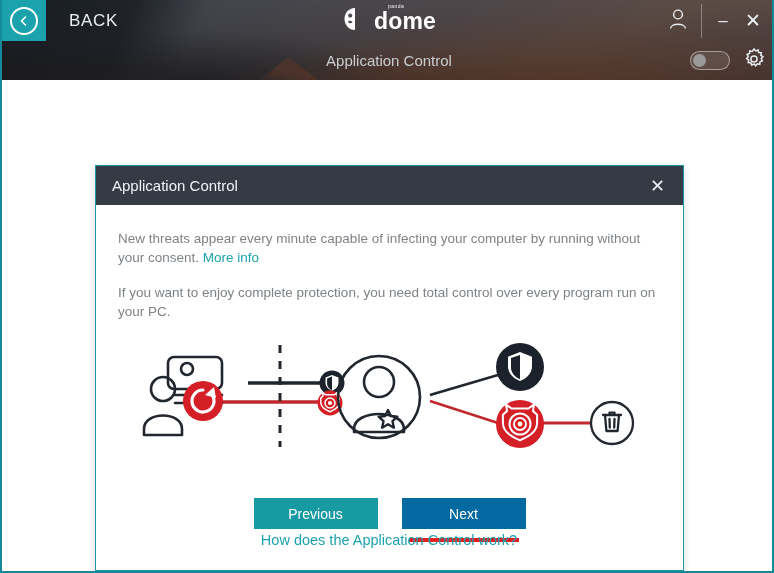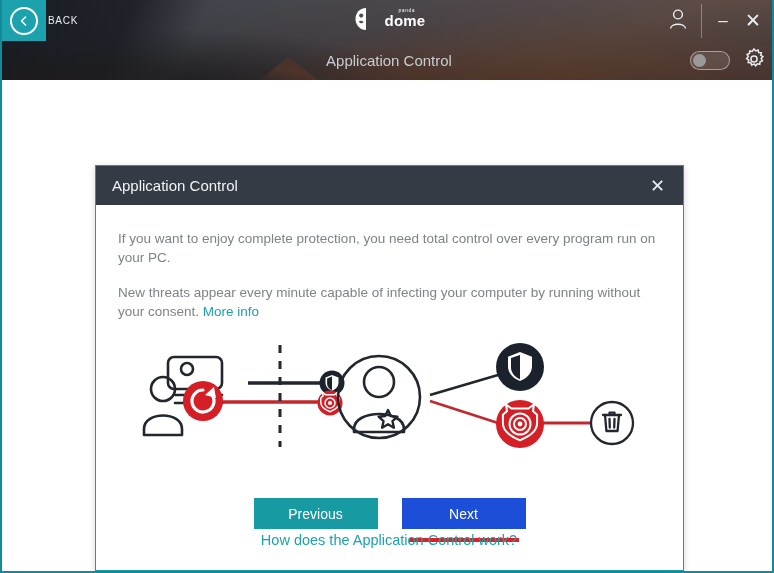--- a/index.html
+++ b/index.html
@@ -54,35 +54,35 @@
     width: 44px; height: 41px;
     background: #1ba2ad;
     display: flex; align-items: center; justify-content: center;
     cursor: pointer; flex: 0 0 auto;
   }
   .back-circle {
     width: 28px; height: 28px; border: 2px solid #ffffff; border-radius: 50%;
     display: flex; align-items: center; justify-content: center;
   }
   .back-label {
-    margin-left: 2px; color: #e9eef2; font-size: 10px; letter-spacing: .7px;
+    margin-left: 23px; color: #e9eef2; font-size: 17px; letter-spacing: .7px;
   }
   .brand {
     position: absolute; left: 0; right: 0; top: 6px;
     display: flex; align-items: center; justify-content: center;
     pointer-events: none;
   }
   .brand-mark { margin-right: 6px; }
   .brand-textwrap { position: relative; }
   .brand-sup {
     position: absolute; top: -5px; left: 14px;
     font-size: 5px; color: #ffffff; letter-spacing: .5px; opacity: .95;
   }
   .brand-name {
-    font-size: 15px; color: #ffffff; font-weight: bold; letter-spacing: .2px;
+    font-size: 23px; color: #ffffff; font-weight: bold; letter-spacing: .2px;
   }
   .win-controls {
     position: absolute; right: 0; top: 0; height: 41px;
     display: flex; align-items: center;
   }
   .account-btn {
     width: 46px; height: 41px; display: flex; align-items: center; justify-content: center;
     cursor: pointer;
   }
   .win-divider { width: 1px; height: 34px; background: rgba(255,255,255,.34); }
@@ -161,21 +161,21 @@
     display: flex; justify-content: center; align-items: flex-start; gap: 24px; margin-top: 40px;
   }
   .btn {
     width: 124px; height: 31px; border: none; cursor: pointer;
     color: #ffffff; font-size: 14px;
     font-family: "Liberation Sans", sans-serif;
     display: flex; align-items: center; justify-content: center;
   }
   .btn-prev { background: #179aa1; }
   .btn-next-wrap { display: flex; flex-direction: column; align-items: center; }
-  .btn-next { background: #1d4ed8; }
+  .btn-next { background: #0369a1; }
   .btn-underline { width: 110px; height: 4px; background: #e01f22; margin-top: 9px; }
 
   
   .bottom-link {
     position: absolute; left: 0; right: 0; top: 452px;
     text-align: center; color: #1ba2ad; font-size: 14.5px; cursor: pointer;
   }
 </style>
 </head>
 <body>
@@ -250,22 +250,22 @@
   <div class="content">
 
     <div class="dialog">
 
       <div class="dialog-header">
         <span class="dialog-title">Application Control</span>
         <span class="dialog-close">✕</span>
       </div>
 
       <div class="dialog-body">
+        <p class="para"><span>New threats appear every minute capable of infecting your computer by running without your consent. </span><span class="more-info">More info</span></p>
         <p class="para">If you want to enjoy complete protection, you need total control over every program run on your PC.</p>
-        <p class="para"><span>New threats appear every minute capable of infecting your computer by running without your consent. </span><span class="more-info">More info</span></p>
 
         <div class="illus-wrap">
           <svg class="illus" width="520" height="120" viewBox="0 0 520 120" aria-hidden="true">
 
             <line x1="118" y1="46" x2="200" y2="46" stroke="#22262e" stroke-width="3.4"></line>
             <line x1="72" y1="65" x2="196" y2="65" stroke="#c0282d" stroke-width="3.4"></line>
             <line x1="150" y1="8" x2="150" y2="110" stroke="#22262e" stroke-width="3" stroke-dasharray="8 8"></line>
             <line x1="300" y1="58" x2="368" y2="38" stroke="#22262e" stroke-width="2.6"></line>
             <line x1="300" y1="64" x2="368" y2="86" stroke="#c0282d" stroke-width="2.6"></line>
             <line x1="410" y1="86" x2="460" y2="86" stroke="#c0282d" stroke-width="3.2"></line>

